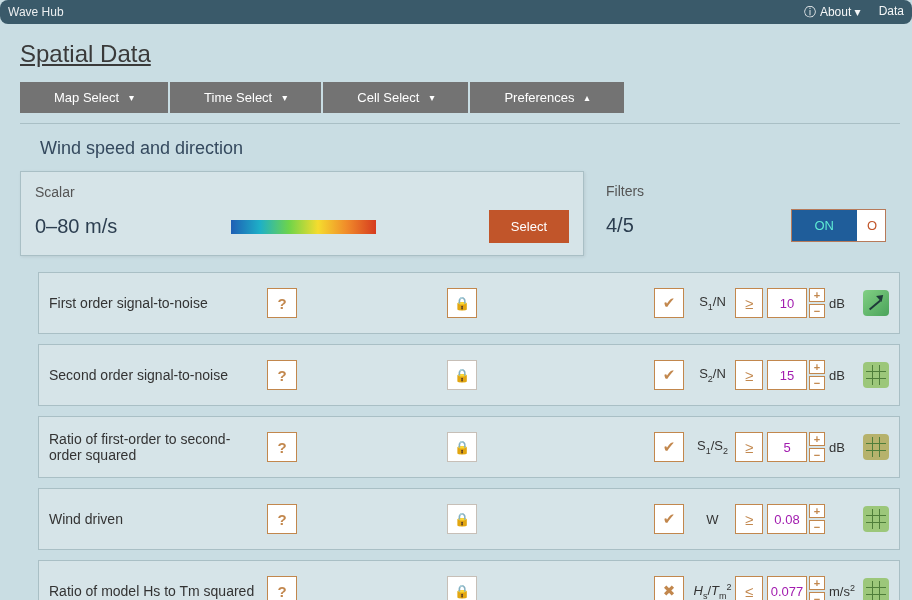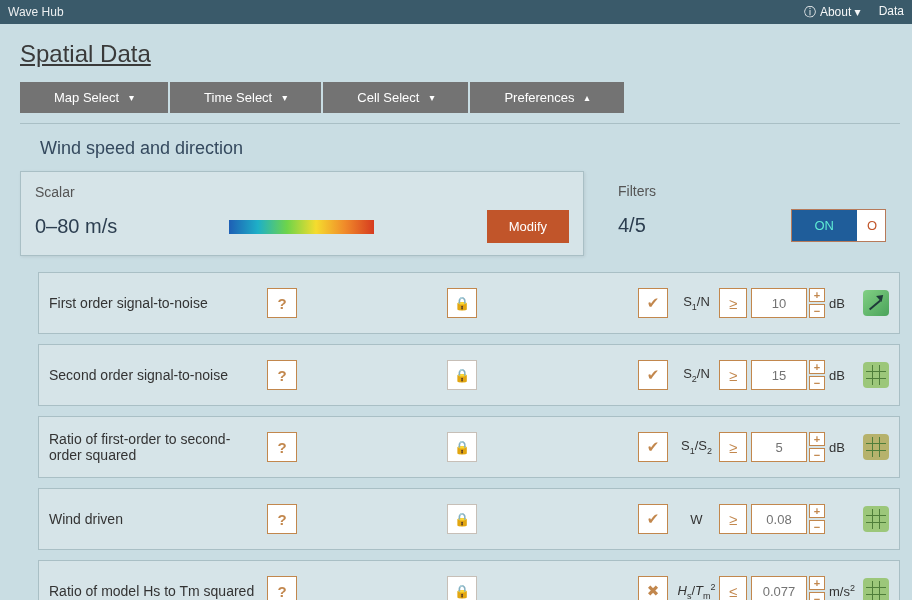--- a/index.html
+++ b/index.html
@@ -13,20 +13,21 @@
   }
   .top-nav {
     background: #3a5a6a;
     color: #fff;
     height: 24px;
     display: flex;
     align-items: center;
     font-size: 12px;
     padding: 0 8px;
     justify-content: space-between;
+    border-radius: 8px;
   }
   .top-nav-left { opacity: 0.9; }
   .top-nav-right { display: flex; gap: 18px; opacity: 0.95; }
   .top-nav-right span { cursor: pointer; }
   .top-nav-right .info::before { content: "\24D8"; margin-right: 4px; }
   .page-title {
     font-size: 24px;
     color: #3a3a3a;
     font-weight: 400;
     padding: 16px 32px 14px 20px;
@@ -56,21 +57,21 @@
     padding: 14px 0 0 0;
   }
   .section-title {
     font-size: 18px;
     color: #34495e;
     padding: 0 0 12px 20px;
     font-weight: 400;
   }
   .controls-row {
     display: flex;
-    gap: 20px;
+    gap: 8px;
     align-items: stretch;
   }
   .scalar-box {
     flex: 0 0 564px;
     background: #d6e4e8;
     border: 1px solid #a9bfc5;
     padding: 12px 14px;
     box-shadow: 1px 1px 3px rgba(0,0,0,0.08);
   }
   .scalar-box .label {
@@ -223,25 +224,25 @@
     color: #c2874d;
     font-size: 15px;
     display: flex;
     align-items: center;
     justify-content: center;
     cursor: pointer;
     flex-shrink: 0;
     margin-right: 4px;
   }
   .value-input {
-    width: 56px;
+    width: 40px;
     height: 30px;
     background: #fff;
     border: 1.5px solid #c2874d;
-    color: #737373;
+    color: #a21caf;
     font-size: 13px;
     text-align: center;
     flex-shrink: 0;
     margin-right: 2px;
   }
   .stepper {
     display: flex;
     flex-direction: column;
     gap: 2px;
     margin-right: 4px;
@@ -345,21 +346,21 @@
 
 <div class="main-panel">
   <div class="section-title">Wind speed and direction</div>
 
   <div class="controls-row">
     <div class="scalar-box">
       <div class="label">Scalar</div>
       <div class="scalar-inner">
         <div class="scalar-value">0–80 m/s</div>
         <div class="spectrum"></div>
-        <button class="modify-btn">Modify</button>
+        <button class="modify-btn">Select</button>
       </div>
     </div>
     <div class="filters-box">
       <div class="label">Filters</div>
       <div class="filters-inner">
         <div class="filters-count">4/5</div>
         <div class="toggle-group">
           <button class="toggle-on">ON</button>
           <button class="toggle-off">O</button>
         </div>

